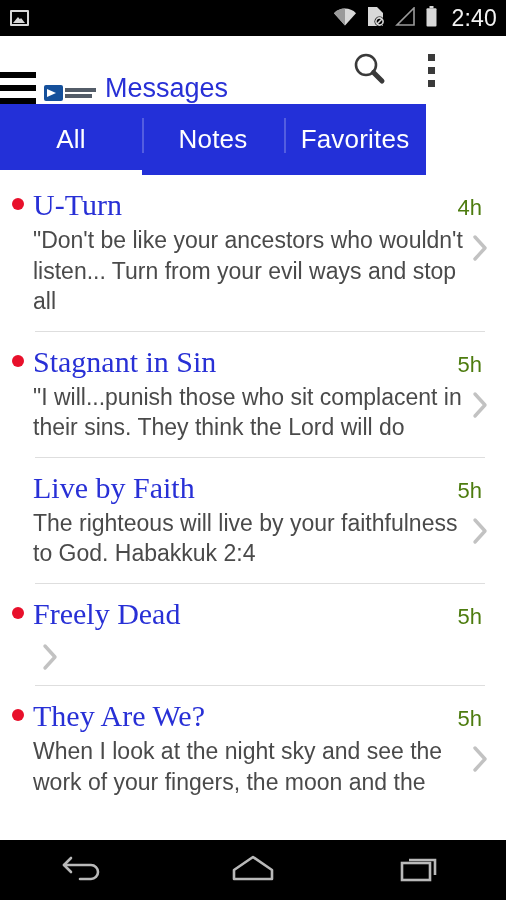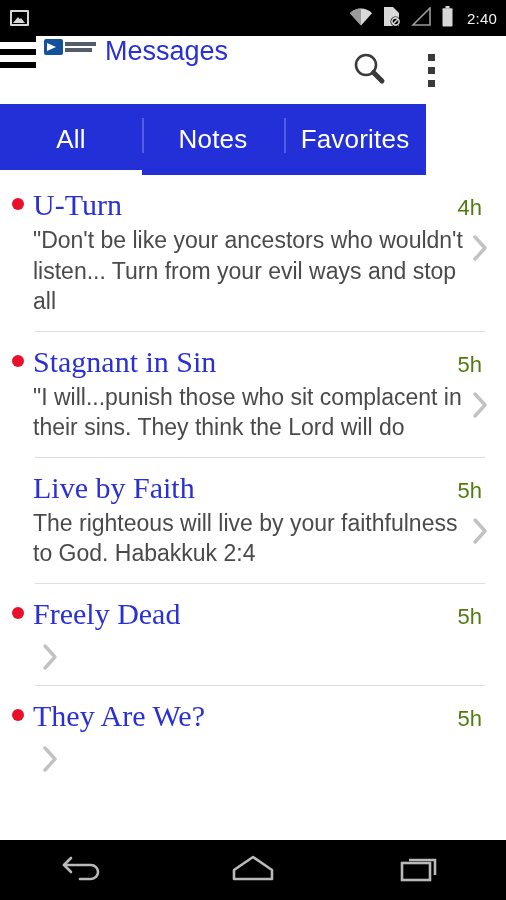--- a/index.html
+++ b/index.html
@@ -12,40 +12,40 @@
   #app { position:relative; width:506px; height:900px; background:#fff; }
 
   
   .statusbar{
     position:absolute; top:0; left:0; width:506px; height:36px;
     background:#000; display:flex; align-items:center;
     padding:0 9px 0 10px;
   }
   .sb-left{ display:flex; align-items:center; gap:6px; }
   .sb-right{ margin-left:auto; display:flex; align-items:center; gap:9px; }
-  .sb-clock{ color:#f2f2f2; font-size:15px; letter-spacing:.2px; margin-left:4px; }
+  .sb-clock{ color:#f2f2f2; font-size:23px; letter-spacing:.2px; margin-left:4px; }
   .icon-img{
     width:19px;height:16px;border:2px solid #d8d8d8;border-radius:1px;
     position:relative;overflow:hidden;
   }
   .icon-img:after{
     content:""; position:absolute; left:1px; bottom:1px;
     width:0;height:0;border-left:5px solid transparent;border-right:5px solid transparent;
     border-bottom:6px solid #d8d8d8;
   }
   .icon-img:before{
     content:""; position:absolute; right:2px; bottom:1px;
     width:0;height:0;border-left:4px solid transparent;border-right:4px solid transparent;
     border-bottom:5px solid #d8d8d8;
   }
 
   
   .appbar{
     position:absolute; top:36px; left:0; width:462px; height:68px;
-    background:#fff; display:flex; align-items:flex-start;
+    background:#fff; display:flex; align-items:flex-end;
   }
   .hamburger{
     width:36px; margin-left:0; display:flex; flex-direction:column;
     justify-content:center; gap:7px; padding-left:0; cursor:pointer;
   }
   .hamburger span{ display:block; width:36px; height:6px; background:#000; }
   .brand-logo{
     width:52px; height:22px; margin-left:8px; position:relative;
     display:flex; align-items:center; gap:2px;
   }
@@ -285,20 +285,21 @@
       <div class="divider"></div>
     </div>
 
     <div class="row">
       <div class="row-head">
         <span class="dot"></span>
         <span class="row-title">They Are We?</span>
         <span class="row-time">5h</span>
       </div>
       <div class="row-body">
+        <div class="row-text">When I look at the night sky and see the work of your fingers, the moon and the</div>
         <div class="chev">
           <svg width="16" height="28" viewBox="0 0 16 28">
               <polyline points="3,3 13,14 3,25" fill="none" stroke="#c2c2c2" stroke-width="3.4" stroke-linecap="round" stroke-linejoin="round"></polyline>
             </svg>
         </div>
       </div>
     </div>
 
   </div>
 

